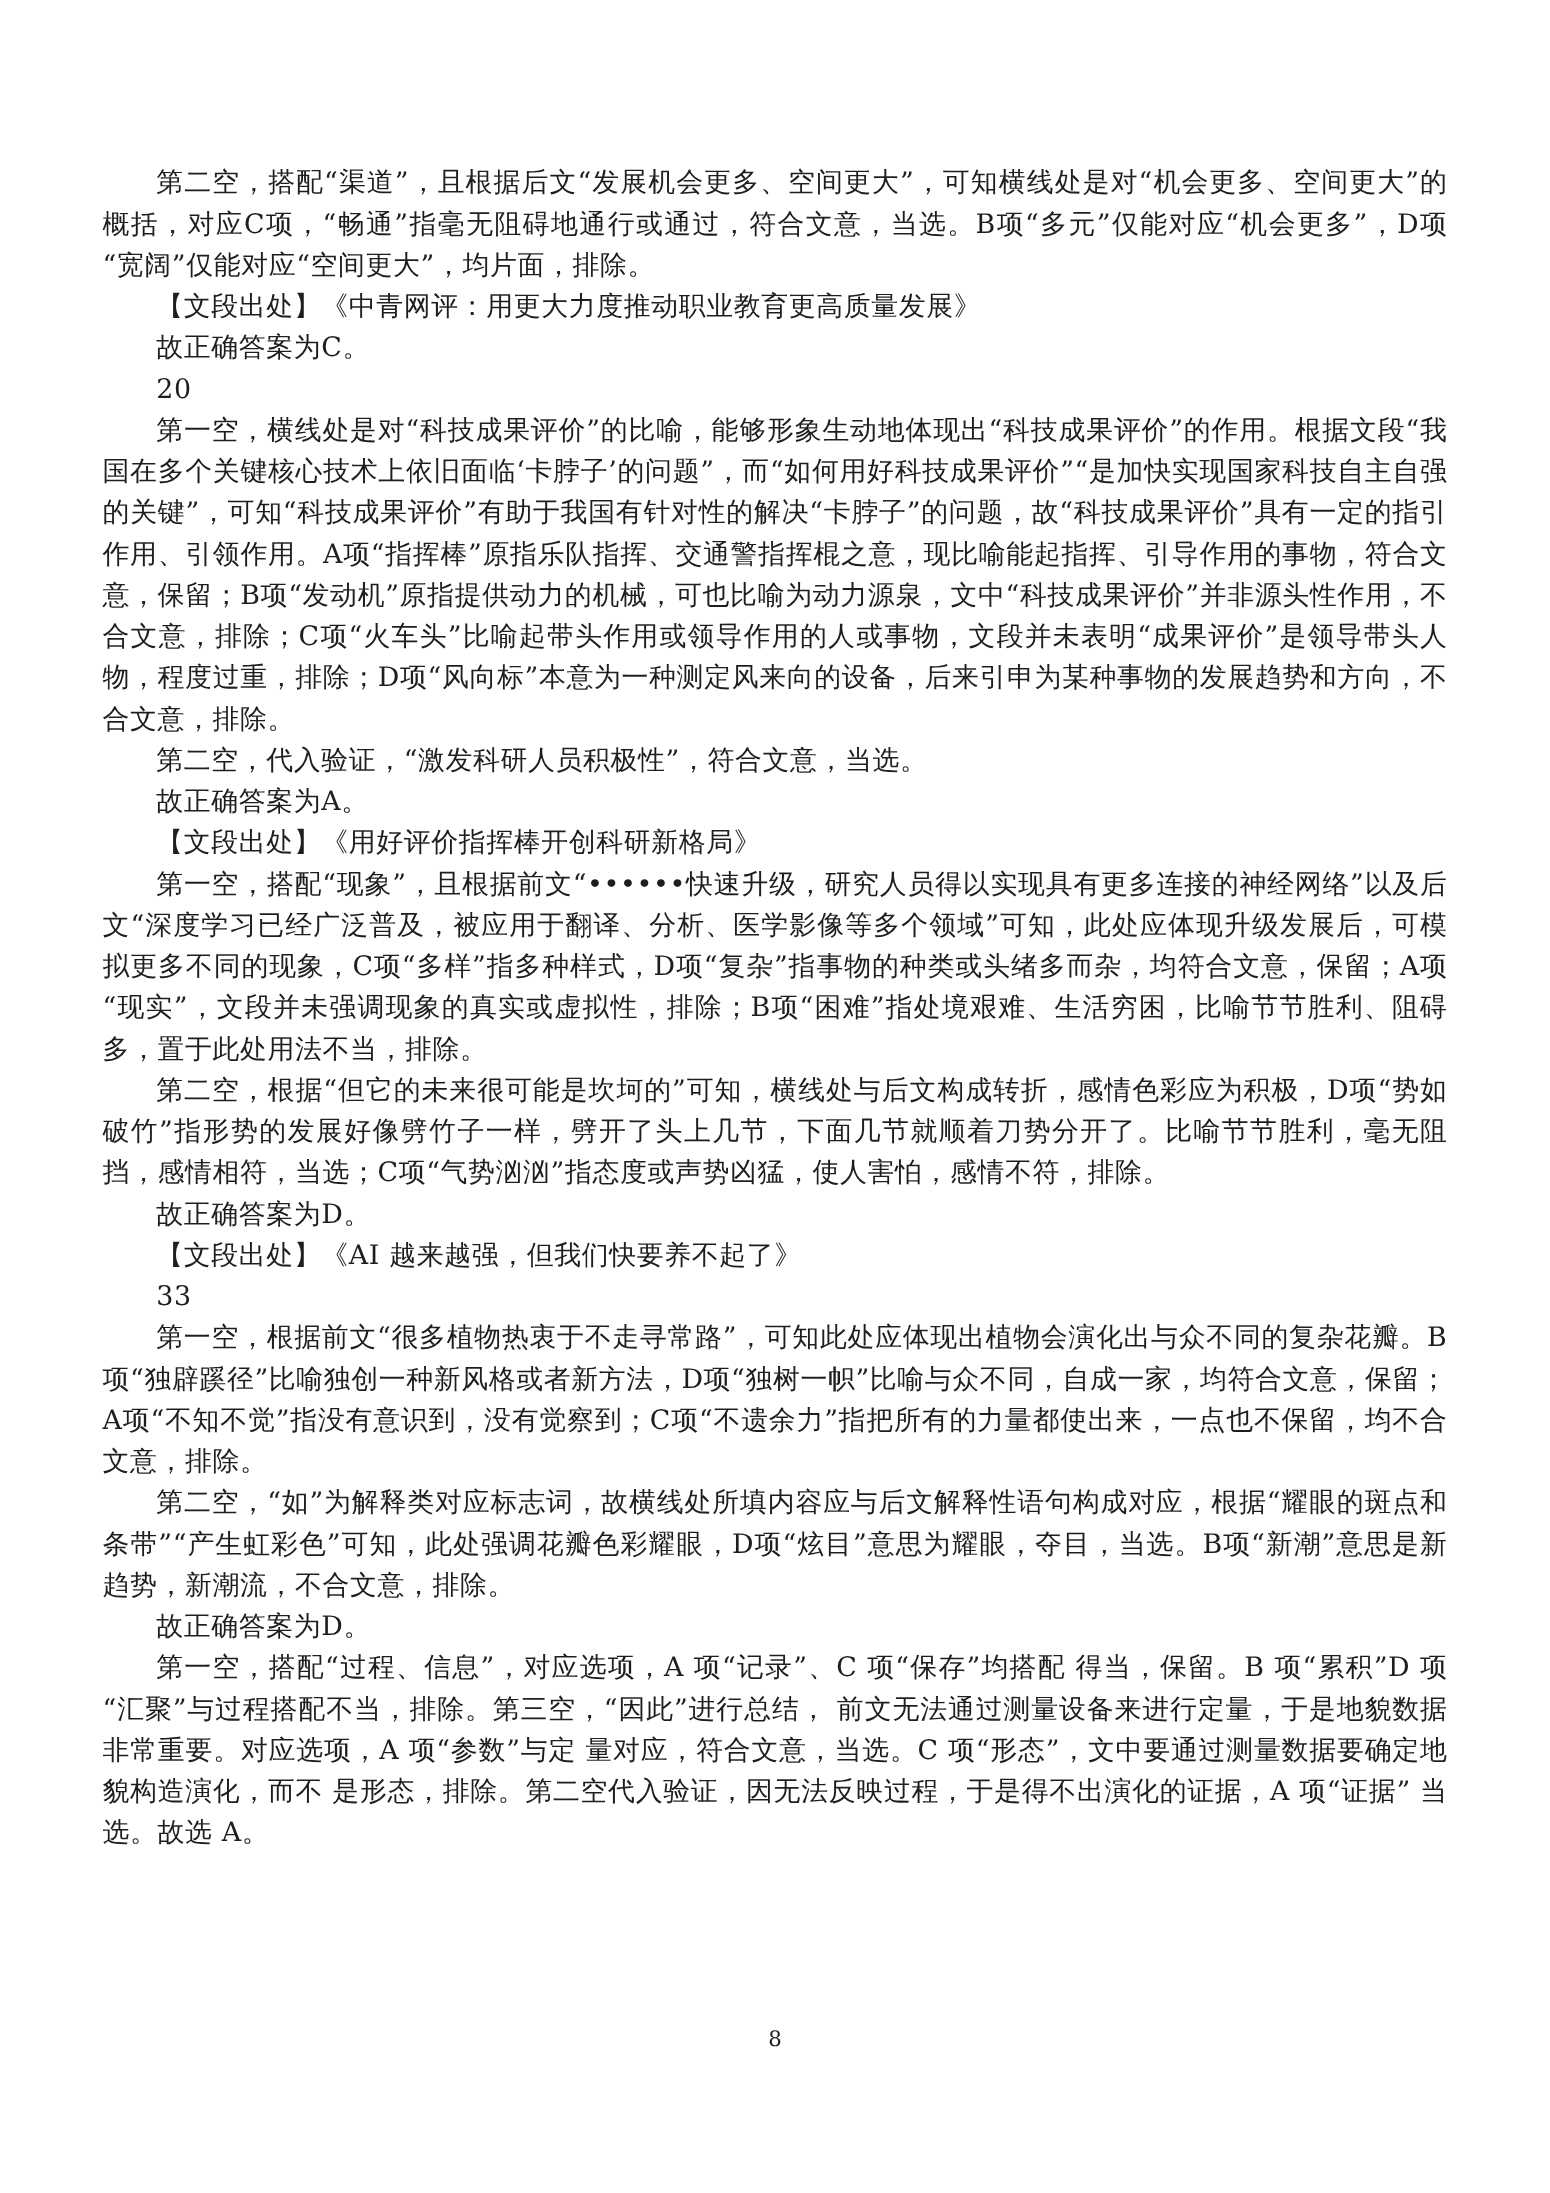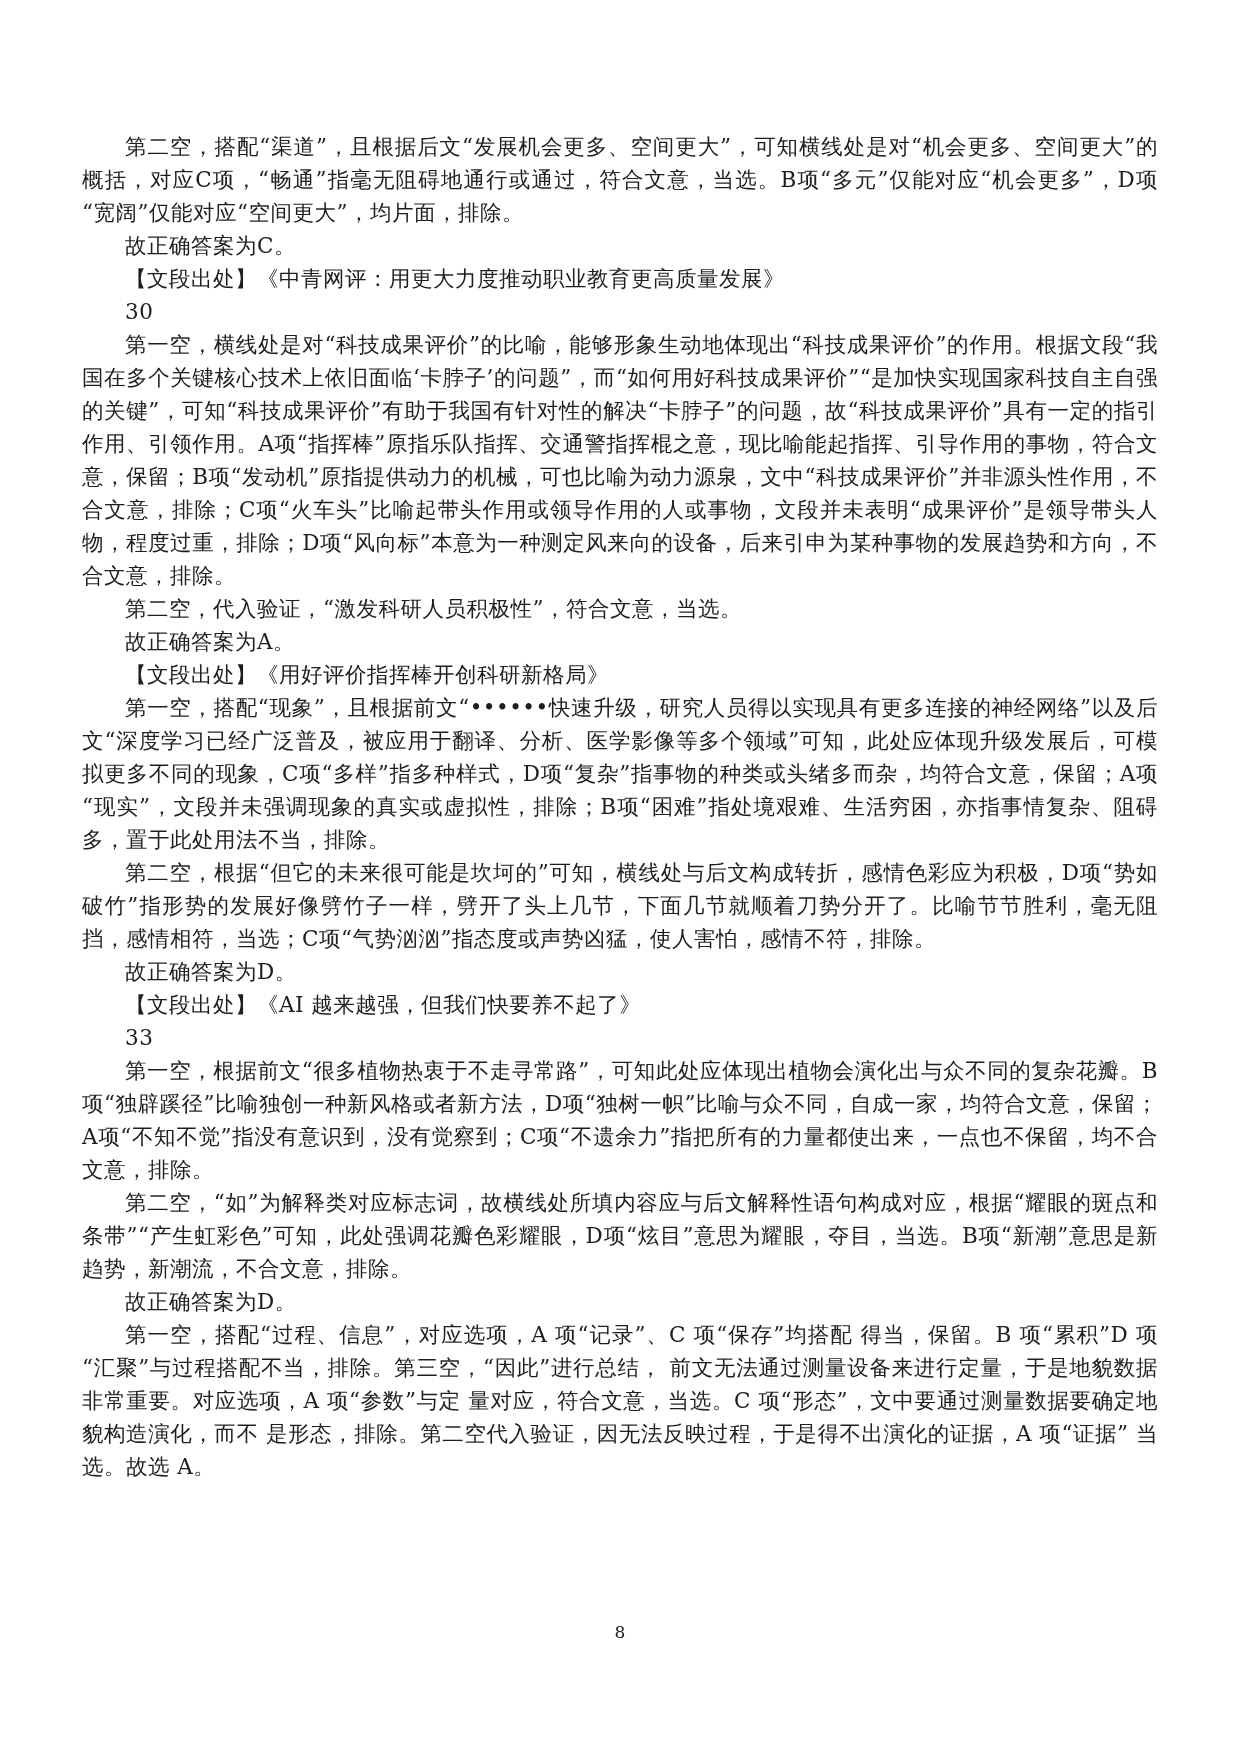--- a/index.html
+++ b/index.html
@@ -40,28 +40,28 @@
     font-size: 17px;
     color: #1e1e1e;
   }
 </style>
 </head>
 <body>
 
 <div class="page">
   <div class="content">
     <p>第二空，搭配“渠道”，且根据后文“发展机会更多、空间更大”，可知横线处是对“机会更多、空间更大”的概括，对应C项，“畅通”指毫无阻碍地通行或通过，符合文意，当选。B项“多元”仅能对应“机会更多”，D项“宽阔”仅能对应“空间更大”，均片面，排除。</p>
+    <p>【文段出处】《中青网评：用更大力度推动职业教育更高质量发展》</p>
     <p>故正确答案为C。</p>
-    <p>【文段出处】《中青网评：用更大力度推动职业教育更高质量发展》</p>
-    <p>30</p>
+    <p>20</p>
     <p>第一空，横线处是对“科技成果评价”的比喻，能够形象生动地体现出“科技成果评价”的作用。根据文段“我国在多个关键核心技术上依旧面临‘卡脖子’的问题”，而“如何用好科技成果评价”“是加快实现国家科技自主自强的关键”，可知“科技成果评价”有助于我国有针对性的解决“卡脖子”的问题，故“科技成果评价”具有一定的指引作用、引领作用。A项“指挥棒”原指乐队指挥、交通警指挥棍之意，现比喻能起指挥、引导作用的事物，符合文意，保留；B项“发动机”原指提供动力的机械，可也比喻为动力源泉，文中“科技成果评价”并非源头性作用，不合文意，排除；C项“火车头”比喻起带头作用或领导作用的人或事物，文段并未表明“成果评价”是领导带头人物，程度过重，排除；D项“风向标”本意为一种测定风来向的设备，后来引申为某种事物的发展趋势和方向，不合文意，排除。</p>
     <p>第二空，代入验证，“激发科研人员积极性”，符合文意，当选。</p>
     <p>故正确答案为A。</p>
     <p>【文段出处】《用好评价指挥棒开创科研新格局》</p>
-    <p>第一空，搭配“现象”，且根据前文“••••••快速升级，研究人员得以实现具有更多连接的神经网络”以及后文“深度学习已经广泛普及，被应用于翻译、分析、医学影像等多个领域”可知，此处应体现升级发展后，可模拟更多不同的现象，C项“多样”指多种样式，D项“复杂”指事物的种类或头绪多而杂，均符合文意，保留；A项“现实”，文段并未强调现象的真实或虚拟性，排除；B项“困难”指处境艰难、生活穷困，亦指事情复杂、阻碍多，置于此处用法不当，排除。</p>
+    <p>第一空，搭配“现象”，且根据前文“••••••快速升级，研究人员得以实现具有更多连接的神经网络”以及后文“深度学习已经广泛普及，被应用于翻译、分析、医学影像等多个领域”可知，此处应体现升级发展后，可模拟更多不同的现象，C项“多样”指多种样式，D项“复杂”指事物的种类或头绪多而杂，均符合文意，保留；A项“现实”，文段并未强调现象的真实或虚拟性，排除；B项“困难”指处境艰难、生活穷困，比喻节节胜利、阻碍多，置于此处用法不当，排除。</p>
     <p>第二空，根据“但它的未来很可能是坎坷的”可知，横线处与后文构成转折，感情色彩应为积极，D项“势如破竹”指形势的发展好像劈竹子一样，劈开了头上几节，下面几节就顺着刀势分开了。比喻节节胜利，毫无阻挡，感情相符，当选；C项“气势汹汹”指态度或声势凶猛，使人害怕，感情不符，排除。</p>
     <p>故正确答案为D。</p>
     <p>【文段出处】《AI 越来越强，但我们快要养不起了》</p>
     <p>33</p>
     <p>第一空，根据前文“很多植物热衷于不走寻常路”，可知此处应体现出植物会演化出与众不同的复杂花瓣。B项“独辟蹊径”比喻独创一种新风格或者新方法，D项“独树一帜”比喻与众不同，自成一家，均符合文意，保留；A项“不知不觉”指没有意识到，没有觉察到；C项“不遗余力”指把所有的力量都使出来，一点也不保留，均不合文意，排除。</p>
     <p>第二空，“如”为解释类对应标志词，故横线处所填内容应与后文解释性语句构成对应，根据“耀眼的斑点和条带”“产生虹彩色”可知，此处强调花瓣色彩耀眼，D项“炫目”意思为耀眼，夺目，当选。B项“新潮”意思是新趋势，新潮流，不合文意，排除。</p>
     <p>故正确答案为D。</p>
     <p>第一空，搭配“过程、信息”，对应选项，A 项“记录”、C 项“保存”均搭配 得当，保留。B 项“累积”D 项“汇聚”与过程搭配不当，排除。第三空，“因此”进行总结， 前文无法通过测量设备来进行定量，于是地貌数据非常重要。对应选项，A 项“参数”与定 量对应，符合文意，当选。C 项“形态”，文中要通过测量数据要确定地貌构造演化，而不 是形态，排除。第二空代入验证，因无法反映过程，于是得不出演化的证据，A 项“证据” 当选。故选 A。</p>
   </div>
   <div class="page-footer">8</div>

